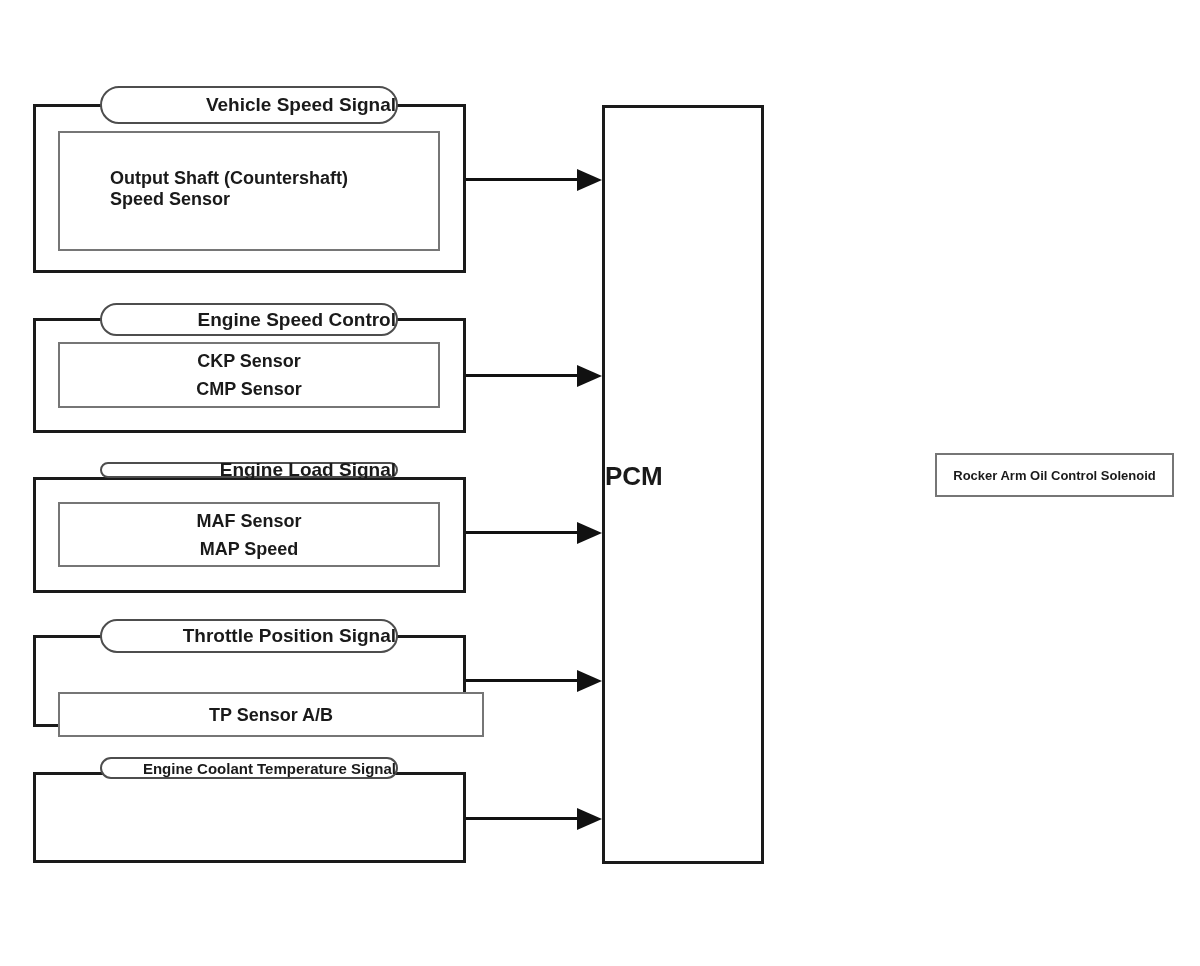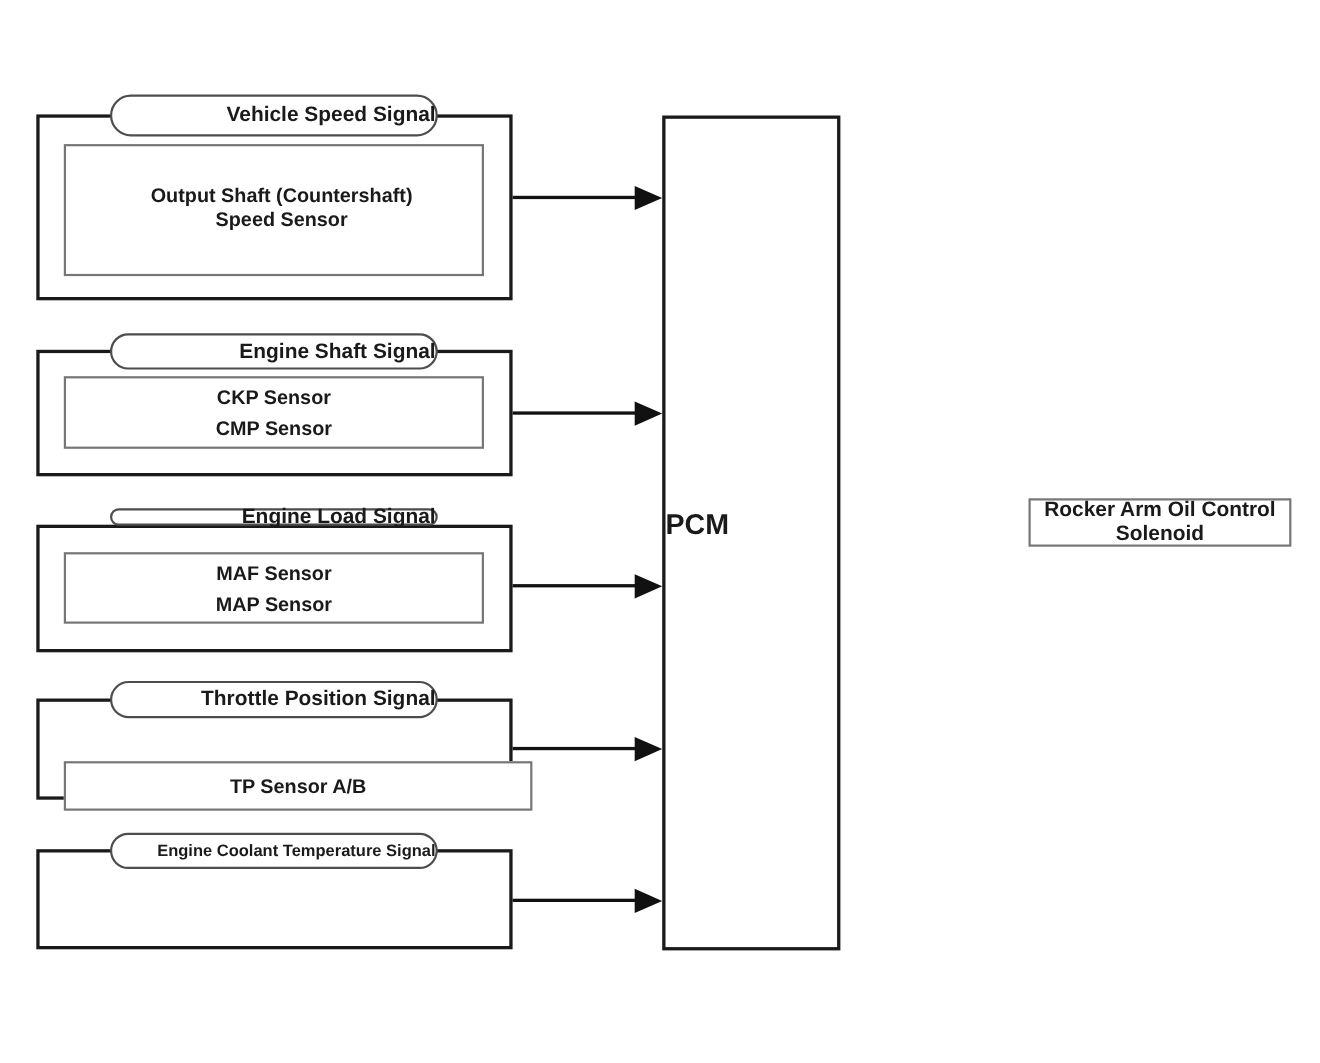--- a/index.html
+++ b/index.html
@@ -57,21 +57,21 @@
   }
   .sensor {
     font-weight: bold;
     font-size: 18px;
     line-height: 28px;
     text-align: center;
   }
   .sensor.wrap {
     width: 292px;
     line-height: 21px;
-    text-align: center;
+    text-align: left;
   }
   .pcm {
     position: absolute;
     left: 602px; top: 105px;
     width: 162px; height: 759px;
     border: 3px solid var(--box-border);
     background: var(--background);
   }
   .pcm-label {
     position: absolute;
@@ -113,65 +113,65 @@
   .actuator {
     position: absolute;
     left: 935px; top: 453px;
     width: 239px; height: 44px;
     border: 2px solid var(--inner-border);
     background: var(--background);
     display: flex;
     align-items: center;
     justify-content: center;
     font-weight: bold;
-    font-size: 19px;
+    font-size: 13px;
     text-align: center;
   }
 </style>
 </head>
 <body>
 
 <div class="canvas">
 
   <div class="outer" style="left:33px; top:104px; width:433px; height:169px"></div>
   <div class="pill" style="left:100px; top:86px; width:298px; height:38px">
     <span>Vehicle Speed Signal</span>
   </div>
   <div class="inner left-align" style="left:58px; top:131px; width:382px; height:120px">
     <span class="sensor wrap">Output Shaft (Countershaft) Speed Sensor</span>
   </div>
 
   <div class="outer" style="left:33px; top:318px; width:433px; height:115px"></div>
   <div class="pill" style="left:100px; top:303px; width:298px; height:33px">
-    <span>Engine Shaft Signal</span>
+    <span>Engine Speed Control</span>
   </div>
   <div class="inner" style="left:58px; top:342px; width:382px; height:66px">
     <span class="sensor">CKP Sensor</span>
     <span class="sensor">CMP Sensor</span>
   </div>
 
   <div class="outer" style="left:33px; top:477px; width:433px; height:116px"></div>
   <div class="pill" style="left:100px; top:462px; width:298px; height:16px">
     <span>Engine Load Signal</span>
   </div>
   <div class="inner" style="left:58px; top:502px; width:382px; height:65px">
     <span class="sensor">MAF Sensor</span>
-    <span class="sensor">MAP Sensor</span>
+    <span class="sensor">MAP Speed</span>
   </div>
 
   <div class="outer" style="left:33px; top:635px; width:433px; height:92px"></div>
   <div class="pill" style="left:100px; top:619px; width:298px; height:34px">
     <span>Throttle Position Signal</span>
   </div>
   <div class="inner" style="left:58px; top:692px; width:426px; height:45px">
     <span class="sensor">TP Sensor A/B</span>
   </div>
 
   <div class="outer" style="left:33px; top:772px; width:433px; height:91px"></div>
-  <div class="pill small" style="left:100px; top:757px; width:298px; height:33px">
+  <div class="pill small" style="left:100px; top:757px; width:298px; height:22px">
     <span>Engine Coolant Temperature Signal</span>
   </div>
 
   <div class="arrow" style="left:466px; top:168px">
     <div class="arrow-line"></div>
     <div class="arrow-head"></div>
   </div>
   <div class="arrow" style="left:466px; top:364px">
     <div class="arrow-line"></div>
     <div class="arrow-head"></div>

